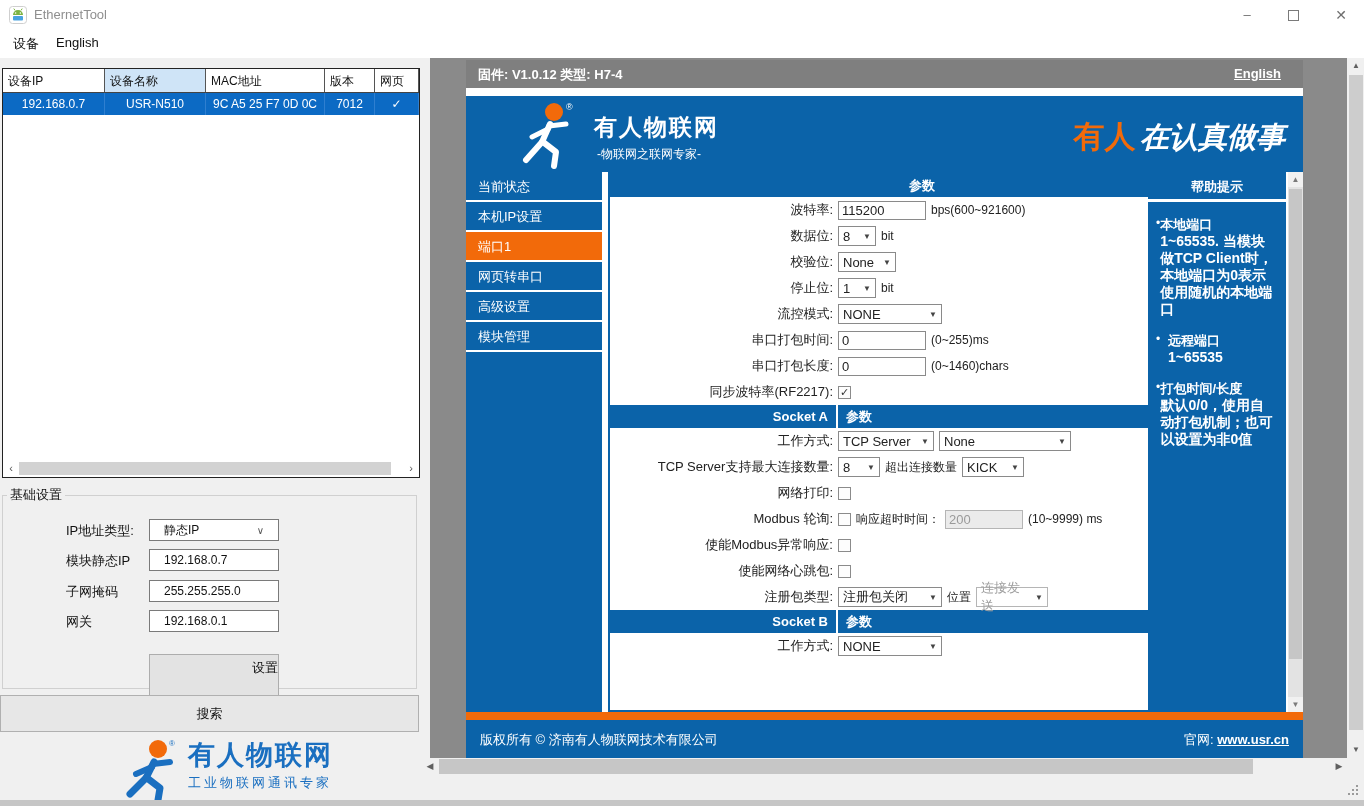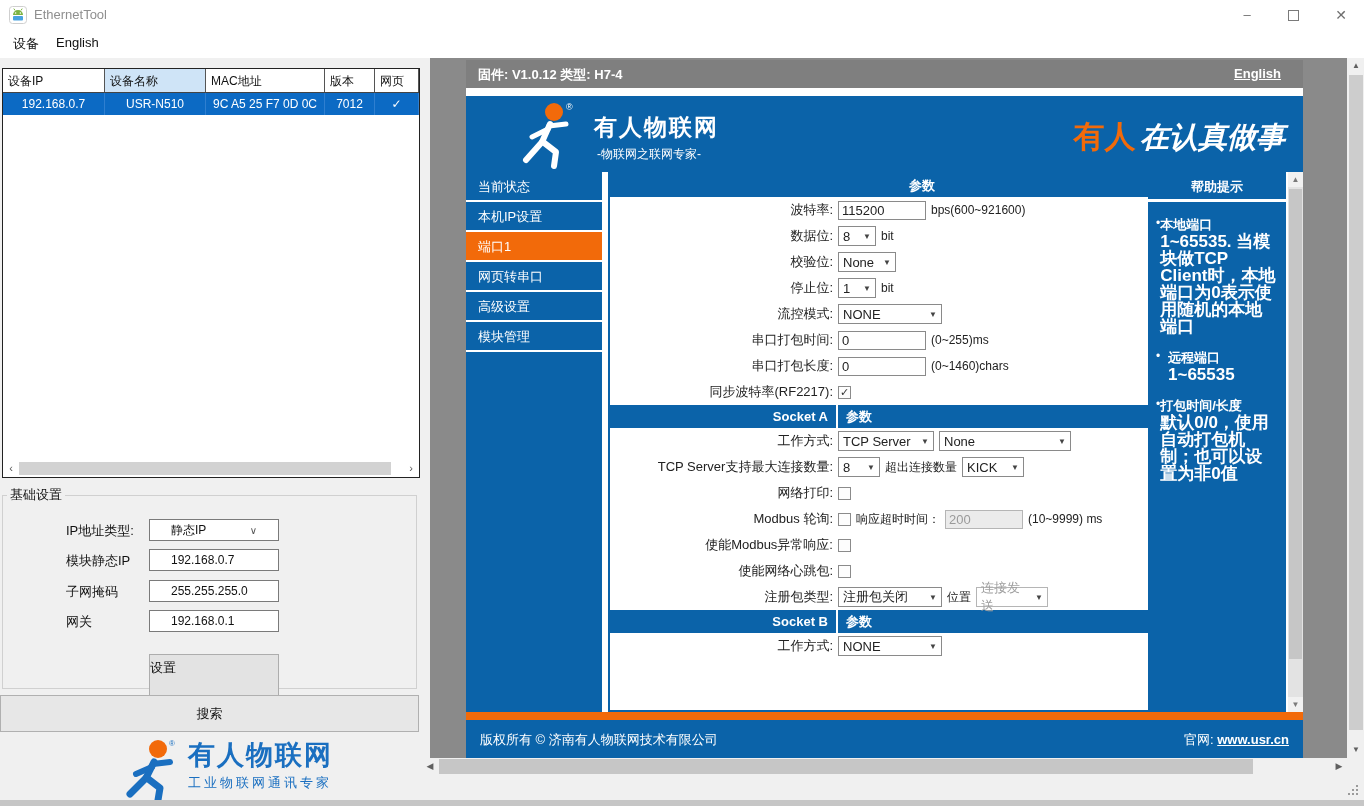--- a/index.html
+++ b/index.html
@@ -28,23 +28,23 @@
   .dt-row { display:flex; height:22px; background:#0c6ac4; color:#fff; }
   .dt-cell { font-size:12px; text-align:center; padding-top:4px; border-right:1px solid #2f7fd0; overflow:hidden; white-space:nowrap; }
   .dt-hscroll { position:absolute; left:1px; bottom:1px; width:414px; height:15px; background:#fff; }
   .dt-arrow { position:absolute; top:0; width:14px; height:15px; font-size:11px; color:#555; text-align:center; line-height:15px; }
   .dt-thumb { position:absolute; left:15px; top:1px; width:372px; height:13px; background:#d2d2d2; }
 
   .group-label { position:absolute; left:7px; top:428px; font-size:13px; color:#111; background:#f0f0f0; z-index:2; padding:0 3px; }
   .groupbox { position:absolute; left:2px; top:437px; width:415px; height:194px; border:1px solid #d0d0d0; }
   .bs-row { position:absolute; left:0; width:100%; height:22px; }
   .bs-label { position:absolute; left:63px; top:3px; font-size:13px; color:#111; }
-  .bs-ctrl { position:absolute; left:146px; top:0; width:130px; height:22px; border:1px solid #7a7a7a; background:#fff; font-size:12px; color:#111; display:flex; align-items:center; padding:0 21px; }
+  .bs-ctrl { position:absolute; left:146px; top:0; width:130px; height:22px; border:1px solid #7a7a7a; background:#fff; font-size:12px; color:#111; display:flex; align-items:center; padding:0 14px; }
   .bs-ctrl .chev { margin-left:auto; font-size:10px; color:#555; }
-  .bs-btn { position:absolute; left:146px; top:158px; width:130px; height:43px; background:#e3e3e3; border:1px solid #adadad; font-size:13px; color:#111; text-align:left; line-height:25px; }
+  .bs-btn { position:absolute; left:146px; top:158px; width:130px; height:43px; background:#e3e3e3; border:1px solid #adadad; font-size:13px; color:#111; text-align:right; line-height:25px; }
   .search-btn { position:absolute; left:0; top:637px; width:419px; height:37px; background:#e7e7e7; border:1px solid #b0b0b0; font-size:13px; color:#111; text-align:center; line-height:35px; }
   .usr-logo { position:absolute; left:118px; top:680px; display:flex; align-items:flex-start; }
   .logo-texts { margin-left:8px; }
   .logo-cn { font-size:27px; font-weight:bold; color:#1a6fc0; letter-spacing:2px; line-height:34px; }
   .logo-sub { font-size:13px; color:#1a6fc0; letter-spacing:3px; margin-top:2px; }
 
   
   .browser { position:absolute; left:422px; top:58px; width:942px; height:748px; background:#f0f0f0; }
   .viewport { position:absolute; left:8px; top:0; width:917px; height:700px; background:#8a8a8a; overflow:hidden; }
   .page { position:absolute; left:36px; top:2px; width:837px; height:698px; background:#fff; }
@@ -82,21 +82,21 @@
   .fsel .sel-arrow { margin-left:auto; font-size:8px; color:#444; padding-left:5px; }
   .fsel.disabled { color:#a0a0a0; border-color:#b5b5b5; }
   .fcb { width:13px; height:13px; border:1px solid #8b8b8b; background:#fdfdfd; font-size:11px; line-height:11px; text-align:center; color:#333; }
 
   .help { position:absolute; left:682px; top:0; width:138px; height:540px; background:#0b63a9; color:#fff; }
   .help-title { height:30px; line-height:30px; text-align:center; font-size:13px; font-weight:bold; border-bottom:3px solid #fff; }
   .help-list { padding:14px 8px 0 8px; }
   .help-item { display:flex; margin-bottom:14px; }
   .help-bullet { width:12px; font-size:12px; }
   .help-item-title { font-size:13px; font-weight:bold; line-height:17px; }
-  .help-item-body { font-size:17px; line-height:17px; font-weight:bold; }
+  .help-item-body { font-size:14px; line-height:17px; font-weight:bold; }
 
   .inner-vscroll { position:absolute; left:822px; top:0; width:15px; height:540px; background:#e3e3e3; }
   .ivs-btn { position:absolute; left:0; width:15px; height:15px; background:#f1f1f1; color:#7a7a7a; font-size:8px; text-align:center; line-height:15px; }
   .ivs-thumb { position:absolute; left:1px; top:17px; width:13px; height:470px; background:#c6c6c6; }
 
   .orange-stripe { position:absolute; left:0; top:652px; width:837px; height:8px; background:#f26a0a; }
   .page-footer { position:absolute; left:0; top:660px; width:837px; height:38px; background:#0b63a9; color:#fff; }
   .copyright { position:absolute; left:14px; top:11px; font-size:13px; }
   .site { position:absolute; right:14px; top:11px; font-size:13px; }
   .site a, .site .lnk { color:#fff; font-weight:bold; text-decoration:underline; }

